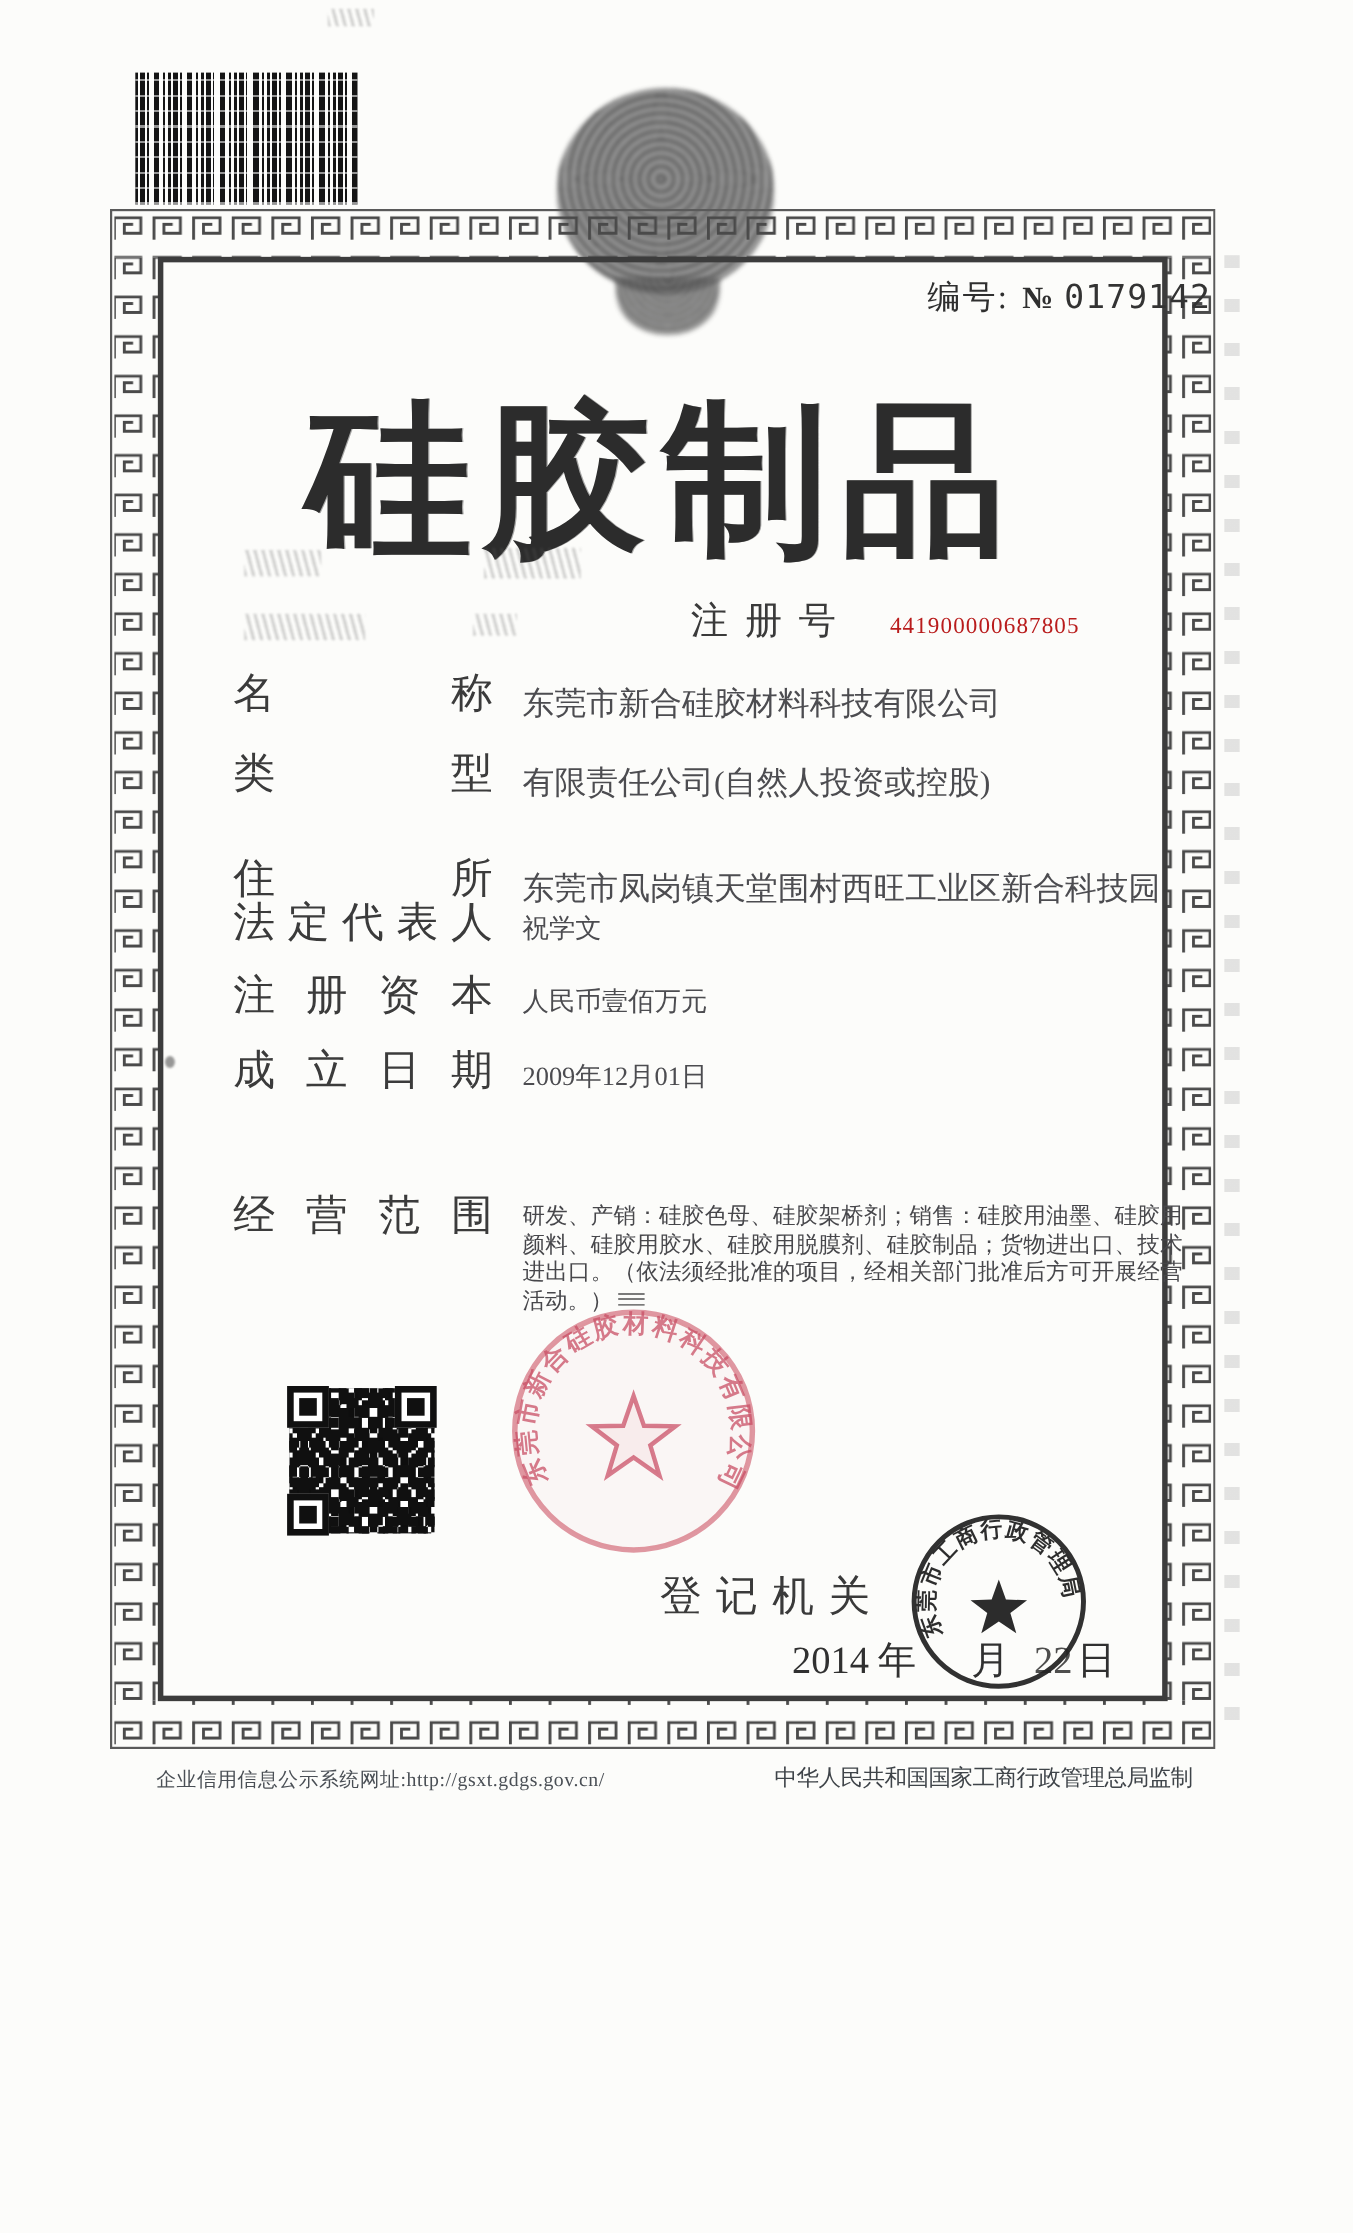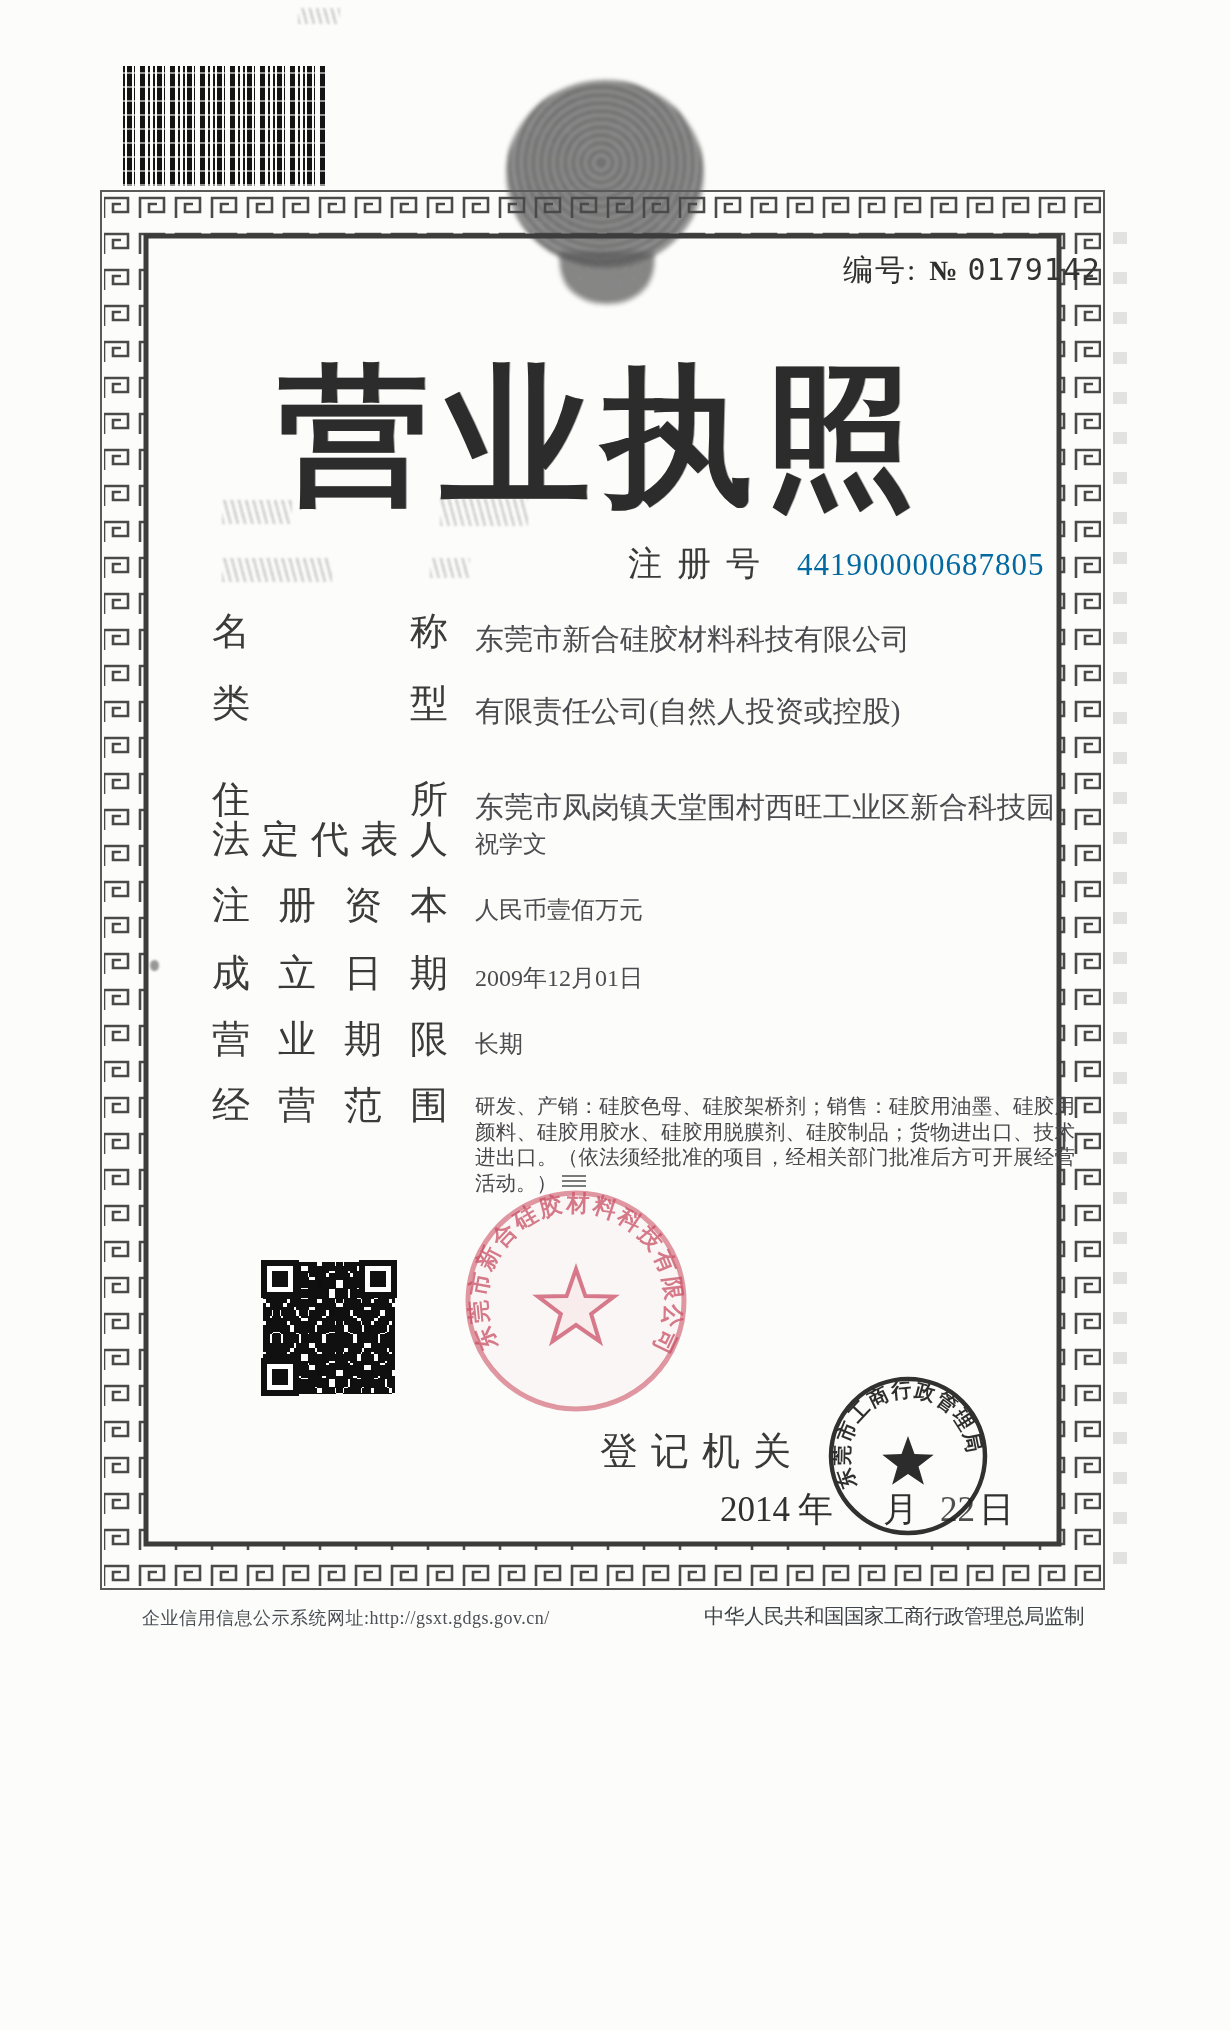--- a/index.html
+++ b/index.html
@@ -34,21 +34,21 @@
   .serial .num{font-size:30px;margin-left:10px;font-family:"DejaVu Sans Mono",monospace;letter-spacing:1px;color:#333;}
 
   
   .title{position:absolute;left:100px;top:338px;width:1005px;text-align:center;
     font-size:150px;font-weight:bold;letter-spacing:12px;color:#2c2c2c;
     text-shadow:1px 0 0 rgba(40,40,40,.4);filter:blur(.3px);}
 
   
   .regno{position:absolute;left:628px;top:541px;white-space:nowrap;}
   .regno .lbl{font-size:34px;letter-spacing:15px;color:#3a3a3a;font-weight:500;}
-  .regno .num{font-size:31px;margin-left:22px;letter-spacing:1px;color:#0369a1;}
+  .regno .num{font-size:21px;margin-left:34px;letter-spacing:1px;color:#b91c1c;}
 
   
   .row{position:absolute;left:212px;white-space:nowrap;}
   .row .label{display:inline-block;width:236px;font-size:38px;line-height:1.05;color:#3b3b3b;
     font-weight:500;text-align:justify;text-align-last:justify;vertical-align:top;}
   .row .value{display:inline-block;margin-left:27px;font-size:29px;color:#4c4c50;
     vertical-align:top;padding-top:8px;letter-spacing:0;}
   .row.small .value{font-size:24px;}
   .row .value.scope{white-space:normal;width:600px;font-size:20.5px;line-height:25.5px;
     padding-top:8px;color:#47474b;text-align:justify;}
@@ -120,21 +120,21 @@
     <rect x="961" y="44" width="40" height="1312" fill="url(#meander)"></rect>
     <rect x="46" y="46" width="913" height="1308" fill="none" stroke="#3c3c3c" stroke-width="5"></rect>
   </svg>
 
   <div class="ghost"></div>
 
   <div class="serial">
     <span class="lbl">编号:</span><span class="no">№</span><span class="num">0179142</span>
   </div>
 
-  <div class="title">营业执照</div>
+  <div class="title">硅胶制品</div>
 
   <div class="regno">
     <span class="lbl">注册号</span><span class="num">441900000687805</span>
   </div>
 
   <div class="row" style="top:612px">
     <span class="label">名称</span><span class="value">东莞市新合硅胶材料科技有限公司</span>
   </div>
   <div class="row" style="top:684px">
     <span class="label">类型</span><span class="value">有限责任公司(自然人投资或控股)</span>
@@ -143,23 +143,20 @@
     <span class="label">住所</span><span class="value">东莞市凤岗镇天堂围村西旺工业区新合科技园</span>
   </div>
   <div class="row small" style="top:820px">
     <span class="label">法定代表人</span><span class="value">祝学文</span>
   </div>
   <div class="row small" style="top:886px">
     <span class="label">注册资本</span><span class="value">人民币壹佰万元</span>
   </div>
   <div class="row small" style="top:954px">
     <span class="label">成立日期</span><span class="value">2009年12月01日</span>
-  </div>
-  <div class="row small" style="top:1020px">
-    <span class="label">营业期限</span><span class="value">长期</span>
   </div>
   <div class="row" style="top:1086px">
     <span class="label">经营范围</span><span class="value scope">研发、产销：硅胶色母、硅胶架桥剂；销售：硅胶用油墨、硅胶用颜料、硅胶用胶水、硅胶用脱膜剂、硅胶制品；货物进出口、技术进出口。（依法须经批准的项目，经相关部门批准后方可开展经营活动。）</span>
   </div>
 
   <div class="qr">
     <div class="finder tl">
         <span></span>
       </div>
     <div class="finder tr">

